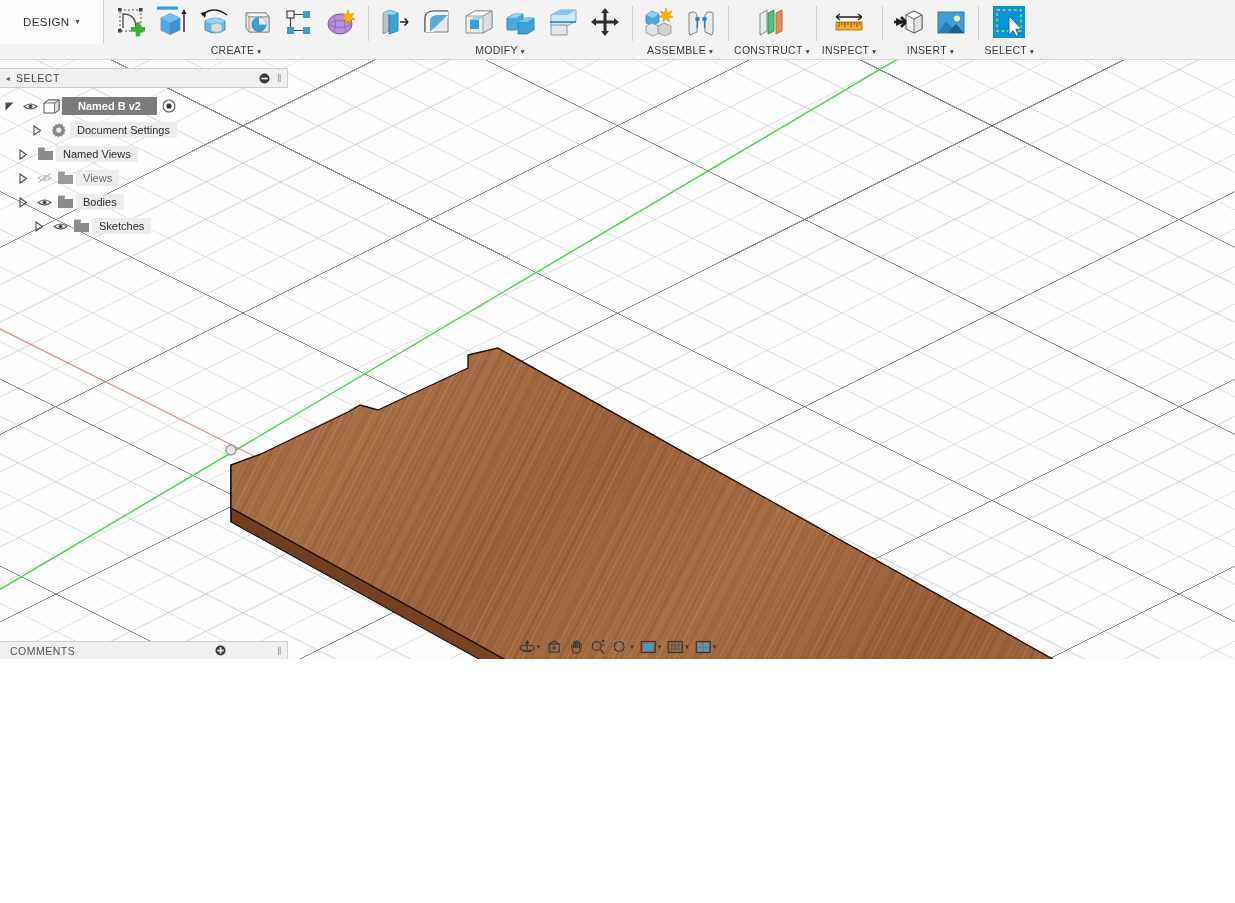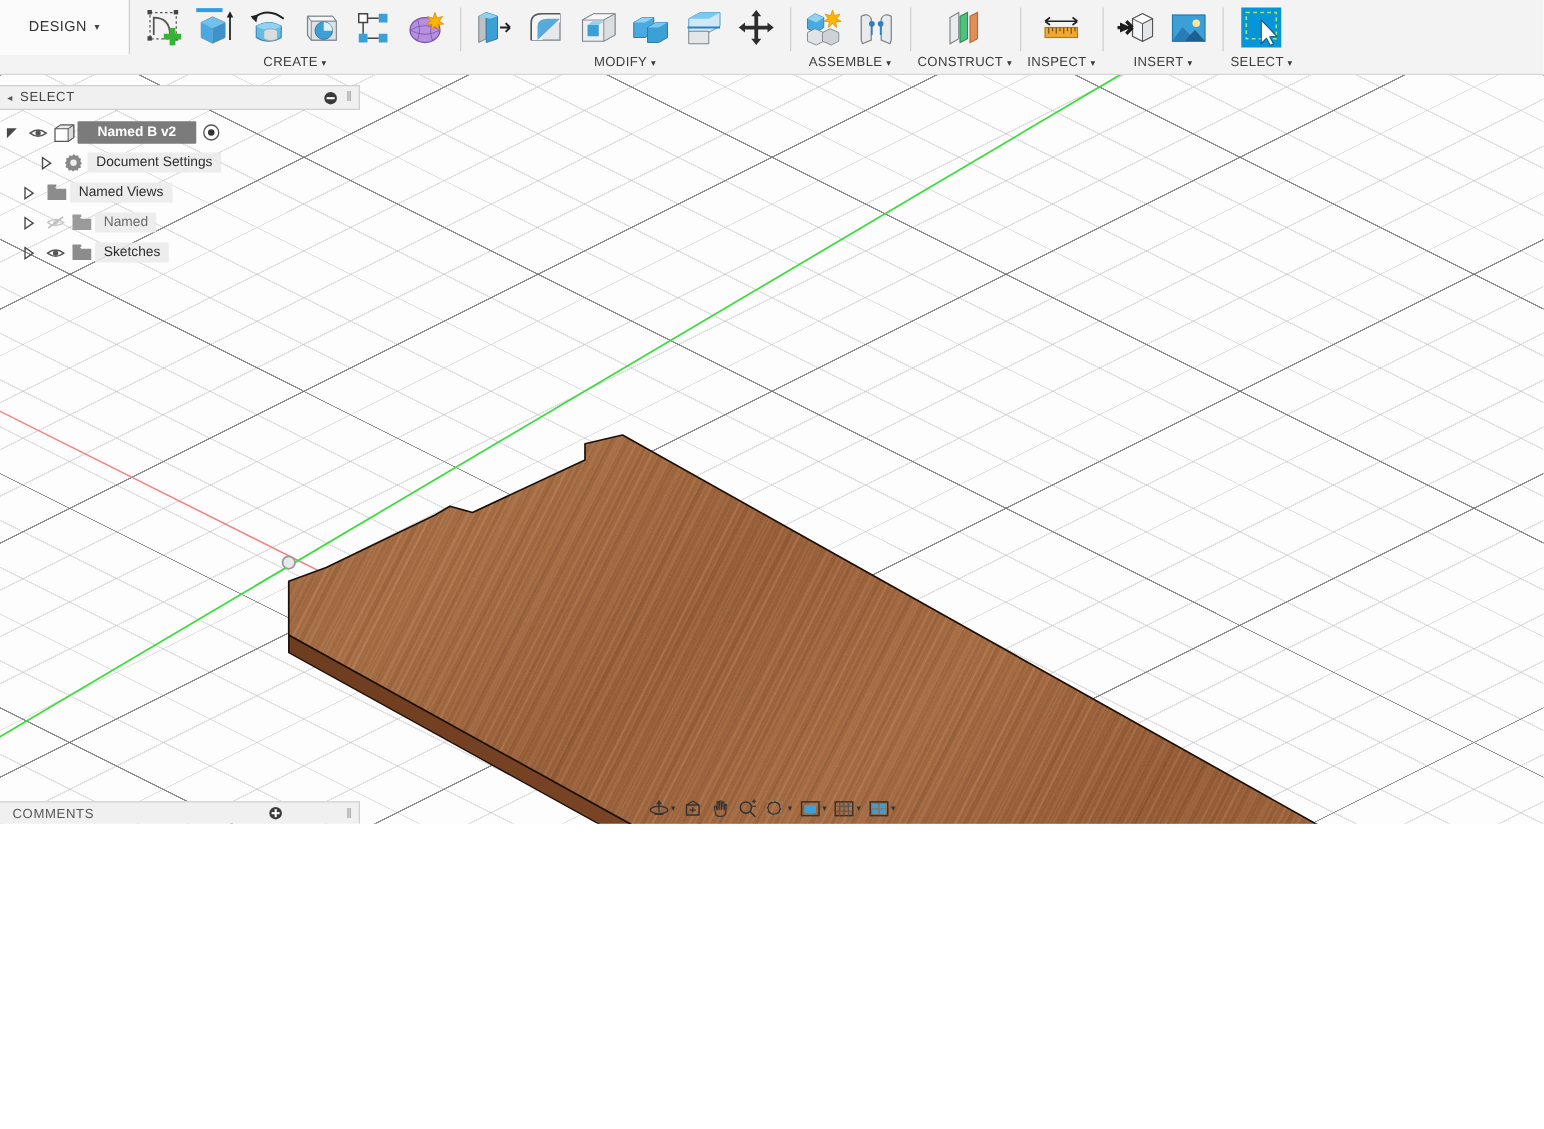--- a/index.html
+++ b/index.html
@@ -561,25 +561,45 @@
             <circle cx="7.5" cy="6" r="2" fill="#cfcfcf"></circle>
             <path d="M1.5 10.5 L13.5 1.5" stroke="#bcbcbc" stroke-width="1.3"></path>
           </svg>
       </span>
       <span class="tr-ico">
         <svg width="17" height="14" viewBox="0 0 17 14">
             <path d="M1 3 L1 13 L16 13 L16 4 L8 4 L6.5 2 L1 2 Z" fill="#9a9a9a"></path>
             <rect x="1" y="0.6" width="7" height="2" fill="#9a9a9a"></rect>
           </svg>
       </span>
-      <span class="tr-name">Named</span>
-    </div>
-
+      <span class="tr-name">Views</span>
+    </div>
 
     <div class="tr-row" style="padding-left:18px">
+      <span class="tr-arrow">
+        <svg width="10" height="11" viewBox="0 0 10 11">
+            <path d="M2 1 L8.5 5.5 L2 10 Z" fill="none" stroke="#4a4a4a" stroke-width="1.1"></path>
+          </svg>
+      </span>
+      <span class="tr-eye">
+        <svg width="15" height="11" viewBox="0 0 15 11">
+            <path d="M1 5.5 Q7.5 0.5 14 5.5 Q7.5 10.5 1 5.5 Z" fill="none" stroke="#555" stroke-width="1.1"></path>
+            <circle cx="7.5" cy="5.5" r="2.1" fill="#555"></circle>
+          </svg>
+      </span>
+      <span class="tr-ico">
+        <svg width="17" height="14" viewBox="0 0 17 14">
+            <path d="M1 3 L1 13 L16 13 L16 4 L8 4 L6.5 2 L1 2 Z" fill="#8c8c8c"></path>
+            <rect x="1" y="0.6" width="7" height="2" fill="#8c8c8c"></rect>
+          </svg>
+      </span>
+      <span class="tr-name">Bodies</span>
+    </div>
+
+    <div class="tr-row" style="padding-left:34px">
       <span class="tr-arrow">
         <svg width="10" height="11" viewBox="0 0 10 11">
             <path d="M2 1 L8.5 5.5 L2 10 Z" fill="none" stroke="#4a4a4a" stroke-width="1.1"></path>
           </svg>
       </span>
       <span class="tr-eye">
         <svg width="15" height="11" viewBox="0 0 15 11">
             <path d="M1 5.5 Q7.5 0.5 14 5.5 Q7.5 10.5 1 5.5 Z" fill="none" stroke="#555" stroke-width="1.1"></path>
             <circle cx="7.5" cy="5.5" r="2.1" fill="#555"></circle>
           </svg>

